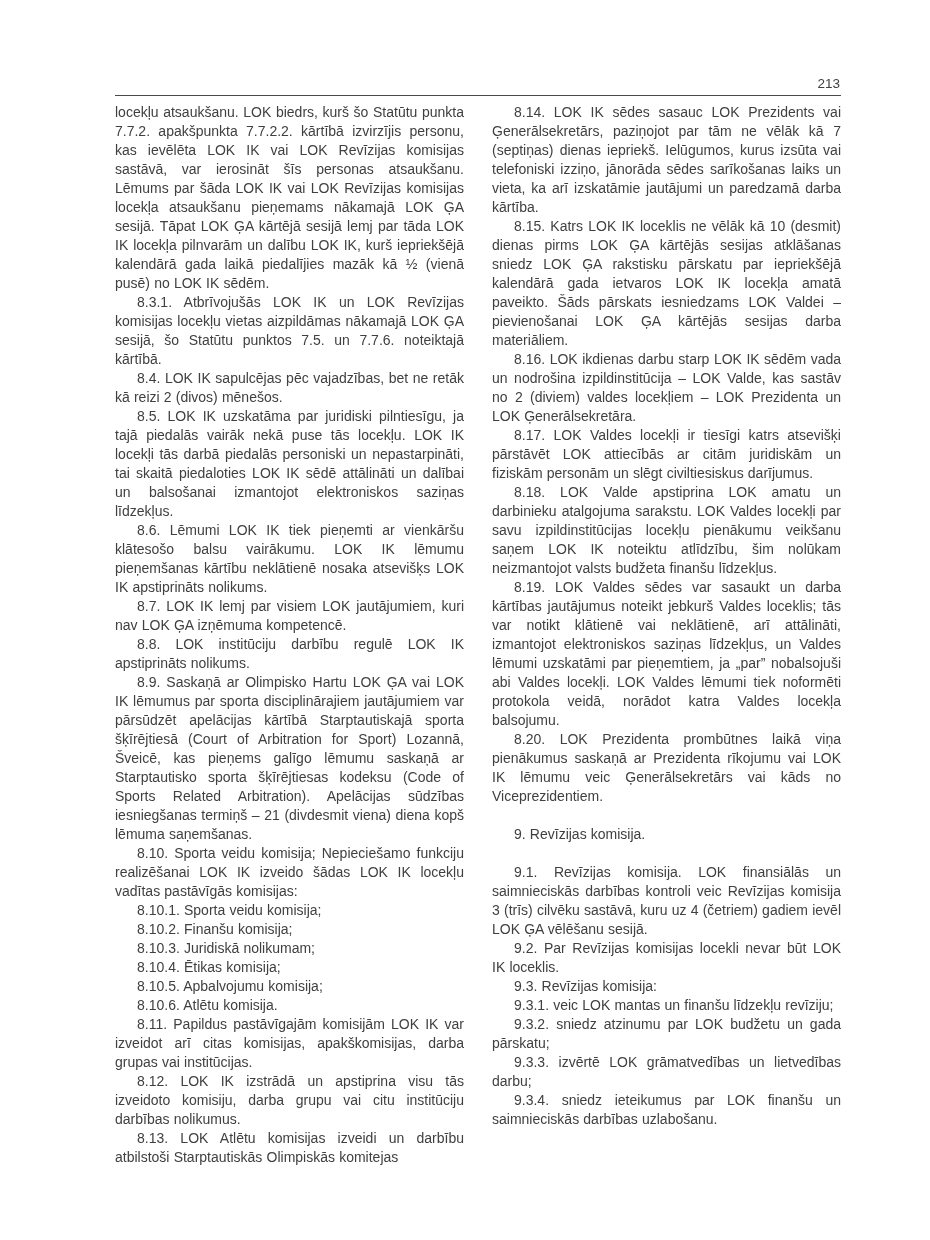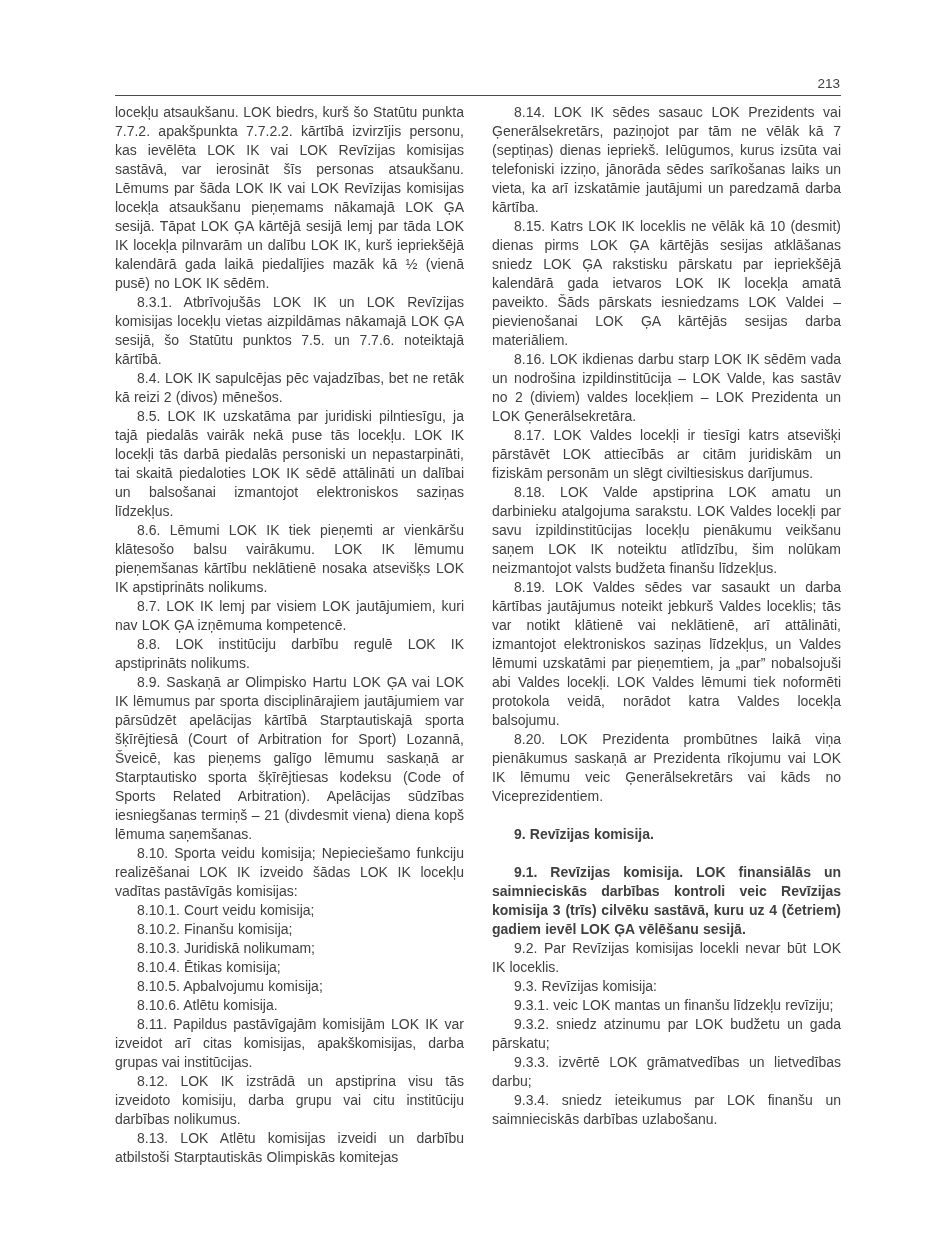--- a/index.html
+++ b/index.html
@@ -53,42 +53,42 @@
     line-height: 19px;
     text-align: justify;
   }
   .para {
     margin: 0;
     padding: 0;
     text-indent: 22px;
     word-spacing: 0.02em;
   }
   .para.noindent { text-indent: 0; }
-  .para.space-before { margin-top: 19px; font-weight: bold; }
+  .para.space-before { margin-top: 19px; }
 </style>
 </head>
 <body>
 
 <div class="page">
   <header class="page-header">
     <span class="page-number">213</span>
     <div class="header-rule"></div>
   </header>
   <main class="columns">
     <section class="col" id="col-left">
         <p class="para noindent">locekļu atsaukšanu. LOK biedrs, kurš šo Statūtu punkta 7.7.2. apakšpunkta 7.7.2.2. kārtībā izvirzījis personu, kas ievēlēta LOK IK vai LOK Revīzijas komisijas sastāvā, var ierosināt šīs personas atsaukšanu. Lēmums par šāda LOK IK vai LOK Revīzijas komisijas locekļa atsaukšanu pieņemams nākamajā LOK ĢA sesijā. Tāpat LOK ĢA kārtējā sesijā lemj par tāda LOK IK locekļa pilnvarām un dalību LOK IK, kurš iepriekšējā kalendārā gada laikā piedalījies mazāk kā ½ (vienā pusē) no LOK IK sēdēm.</p>
         <p class="para">8.3.1. Atbrīvojušās LOK IK un LOK Revīzijas komisijas locekļu vietas aizpildāmas nākamajā LOK ĢA sesijā, šo Statūtu punktos 7.5. un 7.7.6. noteiktajā kārtībā.</p>
         <p class="para">8.4. LOK IK sapulcējas pēc vajadzības, bet ne retāk kā reizi 2 (divos) mēnešos.</p>
         <p class="para">8.5. LOK IK uzskatāma par juridiski pilntiesīgu, ja tajā piedalās vairāk nekā puse tās locekļu. LOK IK locekļi tās darbā piedalās personiski un nepastarpināti, tai skaitā piedaloties LOK IK sēdē attālināti un dalībai un balsošanai izmantojot elektroniskos saziņas līdzekļus.</p>
         <p class="para">8.6. Lēmumi LOK IK tiek pieņemti ar vienkāršu klātesošo balsu vairākumu. LOK IK lēmumu pieņemšanas kārtību neklātienē nosaka atsevišķs LOK IK apstiprināts nolikums.</p>
         <p class="para">8.7. LOK IK lemj par visiem LOK jautājumiem, kuri nav LOK ĢA izņēmuma kompetencē.</p>
         <p class="para">8.8. LOK institūciju darbību regulē LOK IK apstiprināts nolikums.</p>
         <p class="para">8.9. Saskaņā ar Olimpisko Hartu LOK ĢA vai LOK IK lēmumus par sporta disciplinārajiem jautājumiem var pārsūdzēt apelācijas kārtībā Starptautiskajā sporta šķīrējtiesā (Court of Arbitration for Sport) Lozannā, Šveicē, kas pieņems galīgo lēmumu saskaņā ar Starptautisko sporta šķīrējtiesas kodeksu (Code of Sports Related Arbitration). Apelācijas sūdzības iesniegšanas termiņš – 21 (divdesmit viena) diena kopš lēmuma saņemšanas.</p>
         <p class="para">8.10. Sporta veidu komisija; Nepieciešamo funkciju realizēšanai LOK IK izveido šādas LOK IK locekļu vadītas pastāvīgās komisijas:</p>
-        <p class="para">8.10.1. Court veidu komisija;</p>
+        <p class="para">8.10.1. Sporta veidu komisija;</p>
         <p class="para">8.10.2. Finanšu komisija;</p>
         <p class="para">8.10.3. Juridiskā nolikumam;</p>
         <p class="para">8.10.4. Ētikas komisija;</p>
         <p class="para">8.10.5. Apbalvojumu komisija;</p>
         <p class="para">8.10.6. Atlētu komisija.</p>
         <p class="para">8.11. Papildus pastāvīgajām komisijām LOK IK var izveidot arī citas komisijas, apakškomisijas, darba grupas vai institūcijas.</p>
         <p class="para">8.12. LOK IK izstrādā un apstiprina visu tās izveidoto komisiju, darba grupu vai citu institūciju darbības nolikumus.</p>
         <p class="para">8.13. LOK Atlētu komisijas izveidi un darbību atbilstoši Starptautiskās Olimpiskās komitejas</p>
       </section>
     <section class="col" id="col-right">

